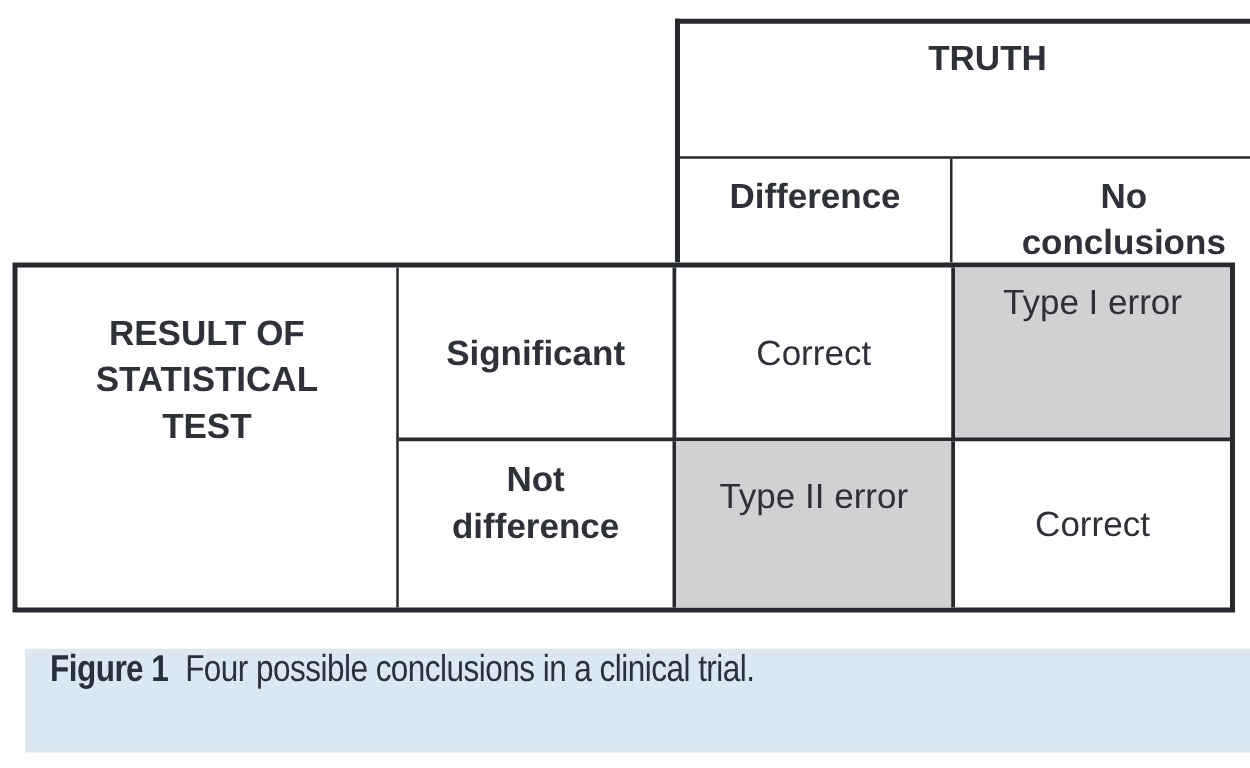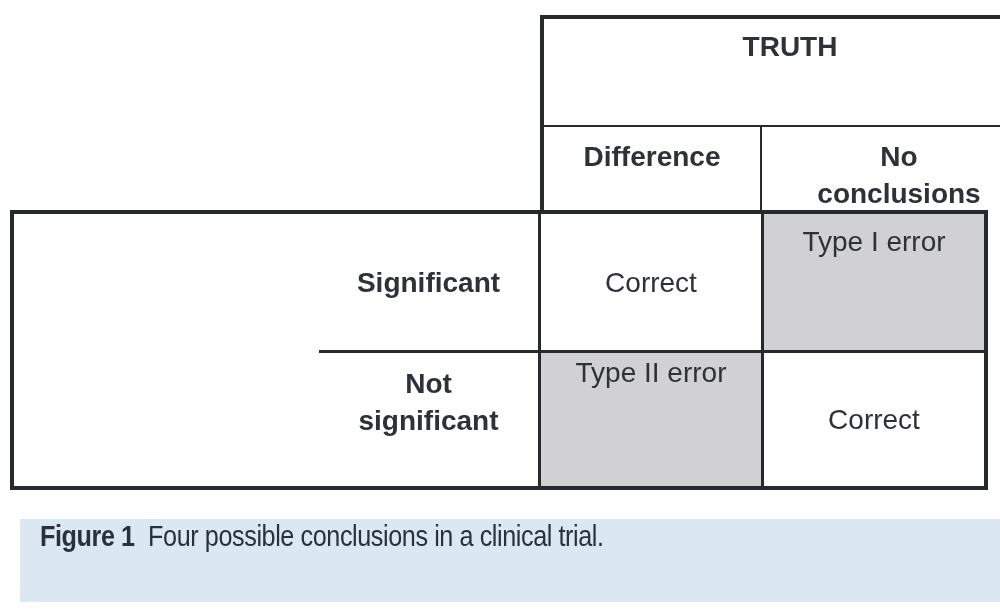--- a/index.html
+++ b/index.html
@@ -103,21 +103,21 @@
     grid-column: 4; grid-row: 1;
     border-bottom: 3px solid var(--border);
     align-items: flex-start;
     padding-top: 9px;
     background: var(--shaded-cell);
   }
   .cell-type2 {
     grid-column: 3; grid-row: 2;
     border-right: 3px solid var(--border);
     align-items: flex-start;
-    padding-top: 1px;
+    padding-top: 25px;
     background: var(--shaded-cell);
   }
   .cell-correct2 {
     grid-column: 4; grid-row: 2;
     align-items: center;
   }
 
   
   .caption-bar {
     position: absolute;
@@ -146,25 +146,28 @@
   <div class="truth-table">
     <div class="truth-header">TRUTH</div>
     <div class="truth-cols">
       <div class="truth-col first">Difference</div>
       <div class="truth-col second">No
 conclusions</div>
     </div>
   </div>
 
   <div class="body-table">
+    <div class="cell row-header">RESULT OF
+STATISTICAL
+TEST</div>
     <div class="cell cell-sig">Significant</div>
     <div class="cell cell-correct1">Correct</div>
     <div class="cell cell-type1">Type I error</div>
     <div class="cell cell-notsig">Not
-significant</div>
+difference</div>
     <div class="cell cell-type2">Type II error</div>
     <div class="cell cell-correct2">Correct</div>
   </div>
 
   <div class="caption-bar">
     <div class="caption-inner">
       <span class="caption-label">Figure 1</span><span class="caption-text">Four possible conclusions in a clinical trial.</span>
     </div>
   </div>
 

